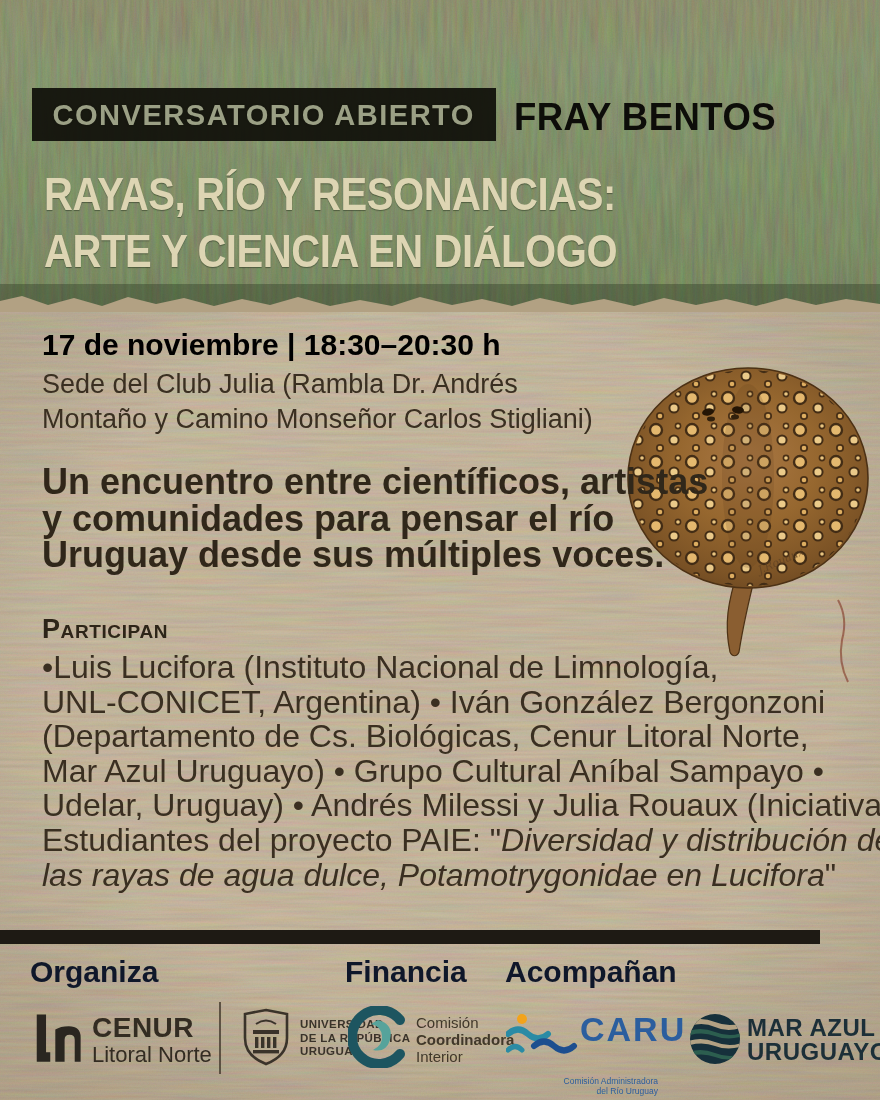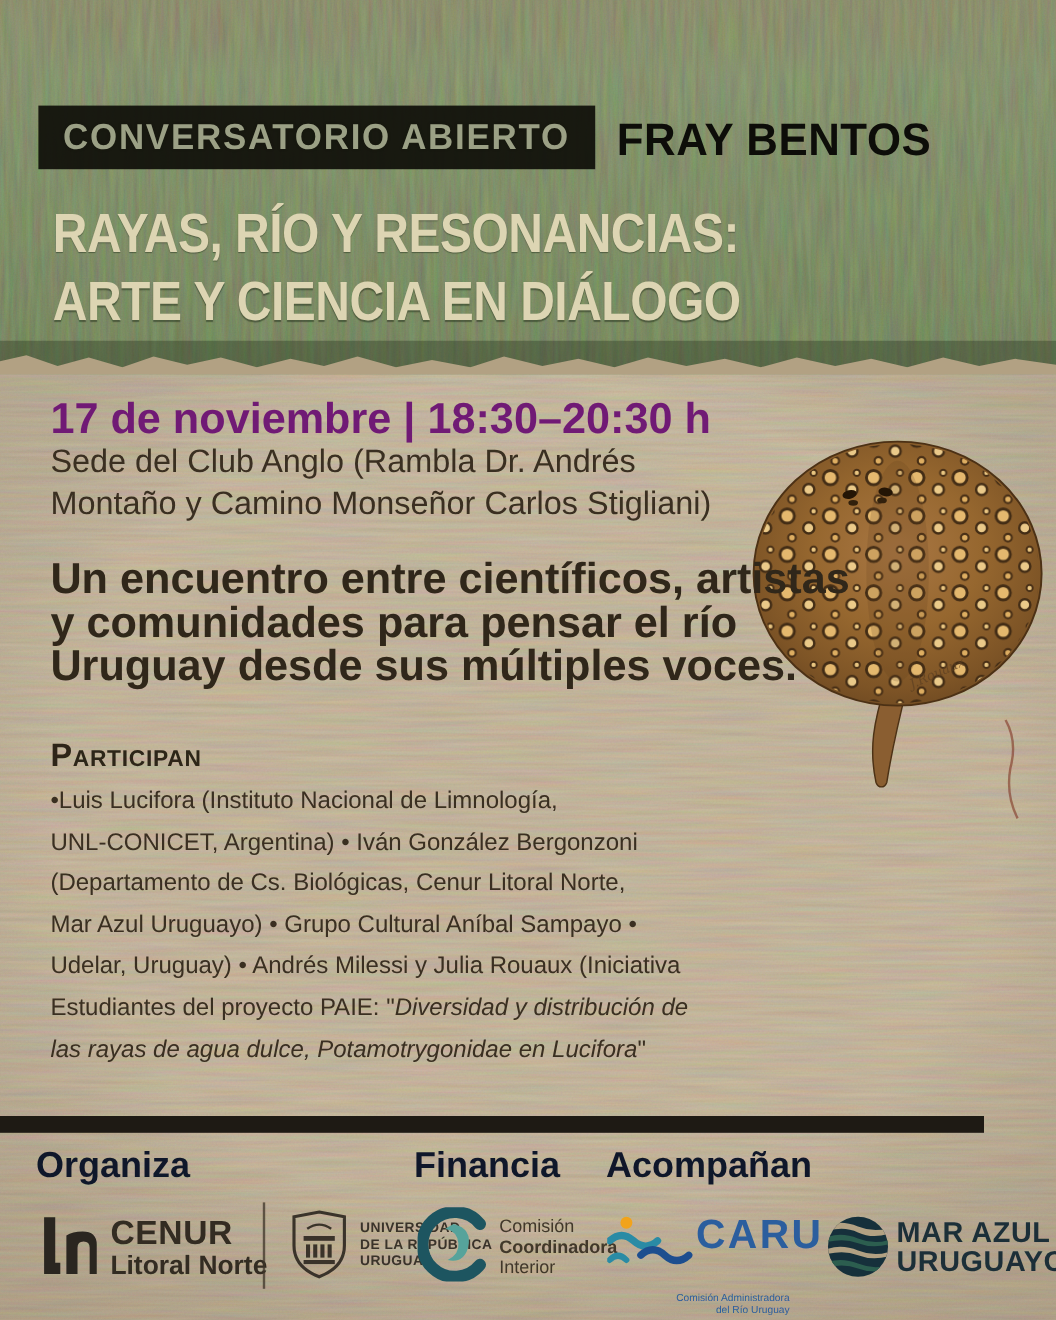--- a/index.html
+++ b/index.html
@@ -35,42 +35,42 @@
   }
   .title{
     left:44px;top:166px;
     font-size:46px;line-height:57px;font-weight:800;letter-spacing:-.5px;
     color:#ddd5b3;transform:scaleX(.87);transform-origin:left;
     text-shadow:0 1px 1px rgba(25,35,18,.45);
     white-space:nowrap;
   }
 
   
-  .datetime{left:42px;top:328px;font-size:36px;font-weight:bold;color:#701a75;white-space:nowrap;}
+  .datetime{left:42px;top:328px;font-size:30px;font-weight:bold;color:#000000;white-space:nowrap;}
   .venue{left:42px;top:367px;font-size:27px;line-height:35px;color:#3a2f21;}
   .description{left:42px;top:464px;font-size:36px;line-height:36.5px;font-weight:bold;color:#30271a;}
   .participants-heading{
     left:42px;top:614px;font-size:27px;font-weight:bold;
     font-variant:small-caps;letter-spacing:.6px;color:#2d2518;
   }
-  .participants{left:42px;top:650px;width:810px;font-size:20px;line-height:34.6px;color:#3a2f21;}
+  .participants{left:42px;top:650px;width:810px;font-size:32px;line-height:34.6px;color:#3a2f21;}
   .participants .it{font-style:italic;}
   .pline{white-space:nowrap;}
 
   
   .footer-bar{left:0;top:930px;width:820px;height:14px;background:#1e1a14;}
   .flabel{font-size:30px;font-weight:bold;color:#0f172a;white-space:nowrap;}
   .lbl-organiza{left:30px;top:955px;}
   .lbl-financia{left:345px;top:955px;}
   .lbl-acompanan{left:505px;top:955px;}
 
   .cenur-icon{left:30px;top:1006px;}
   .cenur-text{left:92px;top:1014px;color:#332c22;}
   .cenur-name{font-size:28px;font-weight:800;letter-spacing:.5px;line-height:28px;}
-  .cenur-sub{font-size:22px;font-weight:bold;line-height:26px;}
+  .cenur-sub{font-size:22px;font-weight:normal;line-height:26px;}
   .logo-divider{left:219px;top:1002px;width:2px;height:72px;background:rgba(62,52,40,.75);}
   .udelar-icon{left:243px;top:1008px;}
   .udelar-text{left:300px;top:1018px;font-size:11.5px;font-weight:800;line-height:13.5px;letter-spacing:.4px;color:#3a332a;}
   .cci-icon{left:348px;top:1006px;}
   .cci-text{left:416px;top:1014px;font-size:15px;line-height:17px;color:#41382a;}
   .cci-text .b{font-weight:bold;}
   .caru-icon{left:506px;top:1012px;}
   .caru-name{left:580px;top:1010px;font-size:34px;font-weight:600;letter-spacing:2px;color:#2b5e9e;white-space:nowrap;}
   .caru-sub{left:540px;top:1076px;width:118px;text-align:right;font-size:8.5px;line-height:10px;color:#2b5e9e;}
   .marazul-icon{left:688px;top:1012px;}
@@ -177,21 +177,21 @@
       <ellipse cx="126" cy="52" rx="6" ry="3.6" fill="#241505" transform="rotate(8 126 52)"></ellipse>
       <ellipse cx="99" cy="61" rx="4" ry="2.4" fill="#31200c"></ellipse>
       <ellipse cx="123" cy="59" rx="4" ry="2.4" fill="#31200c"></ellipse>
     </g>
     <text x="148" y="216" transform="rotate(-24 148 216)" font-size="11" font-style="italic" font-family="DejaVu Serif, serif" fill="#5f4122" opacity="0.75">J.Rouaux</text>
   </svg>
 
   <div class="abs datetime">17 de noviembre | 18:30–20:30 h</div>
 
   <div class="abs venue">
-    <div>Sede del Club Anglo (Rambla Dr. Andrés</div>
+    <div>Sede del Club Julia (Rambla Dr. Andrés</div>
     <div>Montaño y Camino Monseñor Carlos Stigliani)</div>
   </div>
 
   <div class="abs description">
     <div>Un encuentro entre científicos, artistas</div>
     <div>y comunidades para pensar el río</div>
     <div>Uruguay desde sus múltiples voces.</div>
   </div>
 
   <div class="abs participants-heading">Participan</div>

